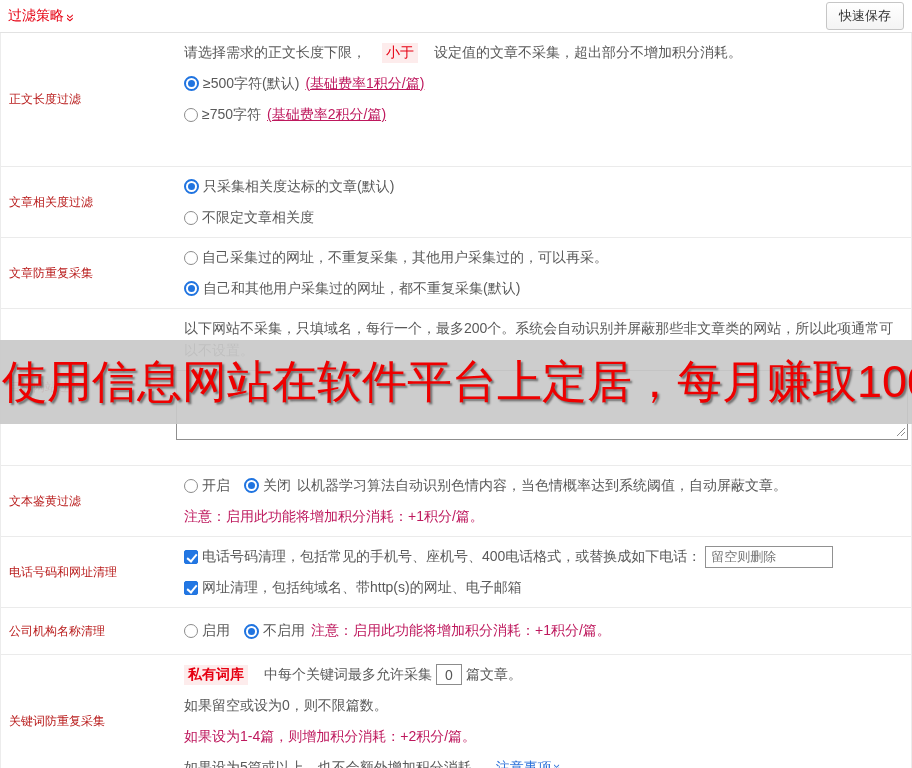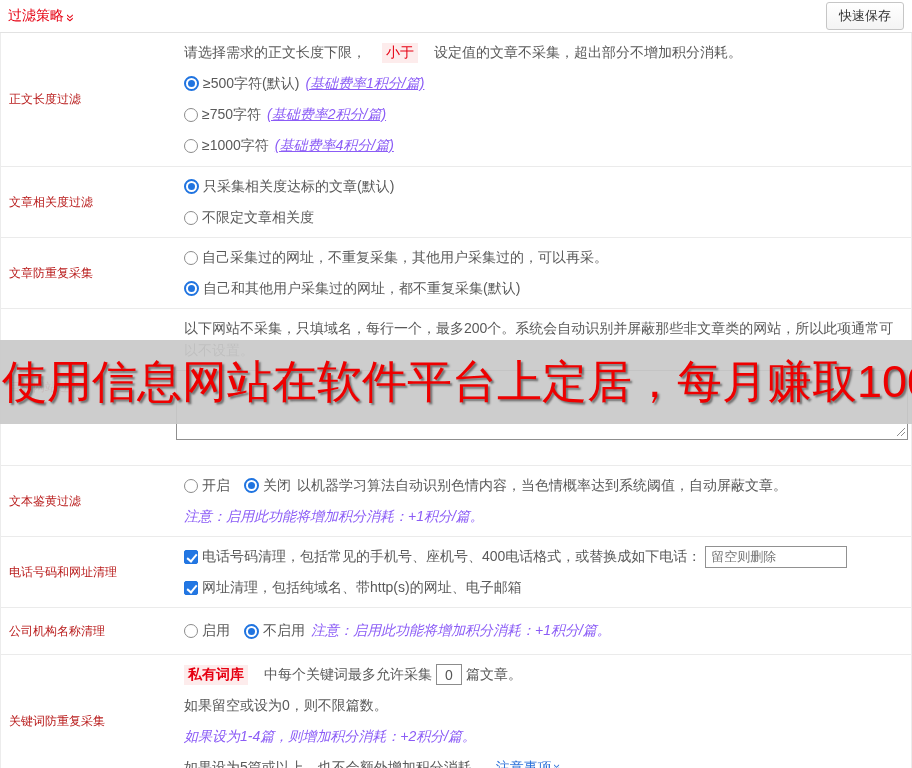--- a/index.html
+++ b/index.html
@@ -14,37 +14,37 @@
               border:1px solid #c6c6c6; border-radius:3px; padding:4px 12px; cursor:pointer;
               font-family:Liberation Sans, sans-serif; }
 
   .table { border-left:1px solid #ececec; border-right:1px solid #ececec; }
   .row { display:flex; border-bottom:1px solid #ebebeb; }
   .row-label { width:173px; min-width:173px; padding-left:8px; display:flex; align-items:center;
                font-size:12px; color:#b91c1c; }
   .row-content { flex:1; padding:4px 0 4px 10px; font-size:14px; color:#595959; }
   .line { min-height:31px; display:flex; align-items:center; flex-wrap:nowrap; }
 
-  .red { color:#8b5cf6;font-style:italic; }
+  .red { color:#be185d; }
   .note-underline { text-decoration:underline; }
   .badge { color:#e60012; background:#fdecec; padding:1px 4px; margin:0 16px; }
 
   .radio { width:14px; height:14px; min-width:14px; border:1px solid #8c8c8c; border-radius:50%;
            background:#fff; display:inline-block; margin-right:4px; cursor:pointer; position:relative; }
   .radio.checked { border:2px solid #2074e0; width:15px; height:15px; min-width:15px; }
   .radio.checked::after { content:""; position:absolute; left:2px; top:2px; width:7px; height:7px;
            border-radius:50%; background:#2074e0; }
   .radio-gap { margin-left:14px; }
 
   .checkbox { width:14px; height:14px; min-width:14px; background:#2377e3; border:1px solid #2074e0;
            border-radius:2px; display:inline-block; margin-right:4px; position:relative; cursor:pointer; }
   .checkbox::after { content:""; position:absolute; left:4px; top:1px; width:4px; height:8px;
            border-right:2px solid #fff; border-bottom:2px solid #fff; transform:rotate(40deg); }
 
-  .text-input { width:142px; height:22px; border:1px solid #919191; font-size:13px; color:#555;
+  .text-input { width:128px; height:22px; border:1px solid #919191; font-size:13px; color:#555;
            padding:1px 5px; margin-left:4px; font-family:inherit; }
   .num-input { width:26px; height:21px; border:1px solid #8c8c8c; font-size:14px; color:#555;
            text-align:center; margin:0 4px; font-family:inherit; }
 
   .desc-para { line-height:22px; margin:4px 0 9px 0; color:#595959; }
   .ta-wrap { position:relative; width:732px; margin-left:-8px; }
   .ta-wrap textarea { width:732px; height:70px; border:1px solid #8f8f8f; resize:none;
            font-family:inherit; font-size:13px; padding:4px; display:block; }
   .grip { position:absolute; right:2px; bottom:3px; }
 
@@ -83,25 +83,20 @@
         </div>
         <div class="line">
           <span class="radio checked"></span>
           <span>≥500字符(默认)</span>
           <span class="red note-underline gap6">(基础费率1积分/篇)</span>
         </div>
         <div class="line">
           <span class="radio"></span>
           <span>≥750字符</span>
           <span class="red note-underline gap6">(基础费率2积分/篇)</span>
-        </div>
-        <div class="line">
-          <span class="radio"></span>
-          <span>≥1000字符</span>
-          <span class="red note-underline gap6">(基础费率4积分/篇)</span>
         </div>
       </div>
     </div>
 
     <div class="row" style="min-height:67px;">
       <div class="row-label">文章相关度过滤</div>
       <div class="row-content">
         <div class="line">
           <span class="radio checked"></span>
           <span>只采集相关度达标的文章(默认)</span>

